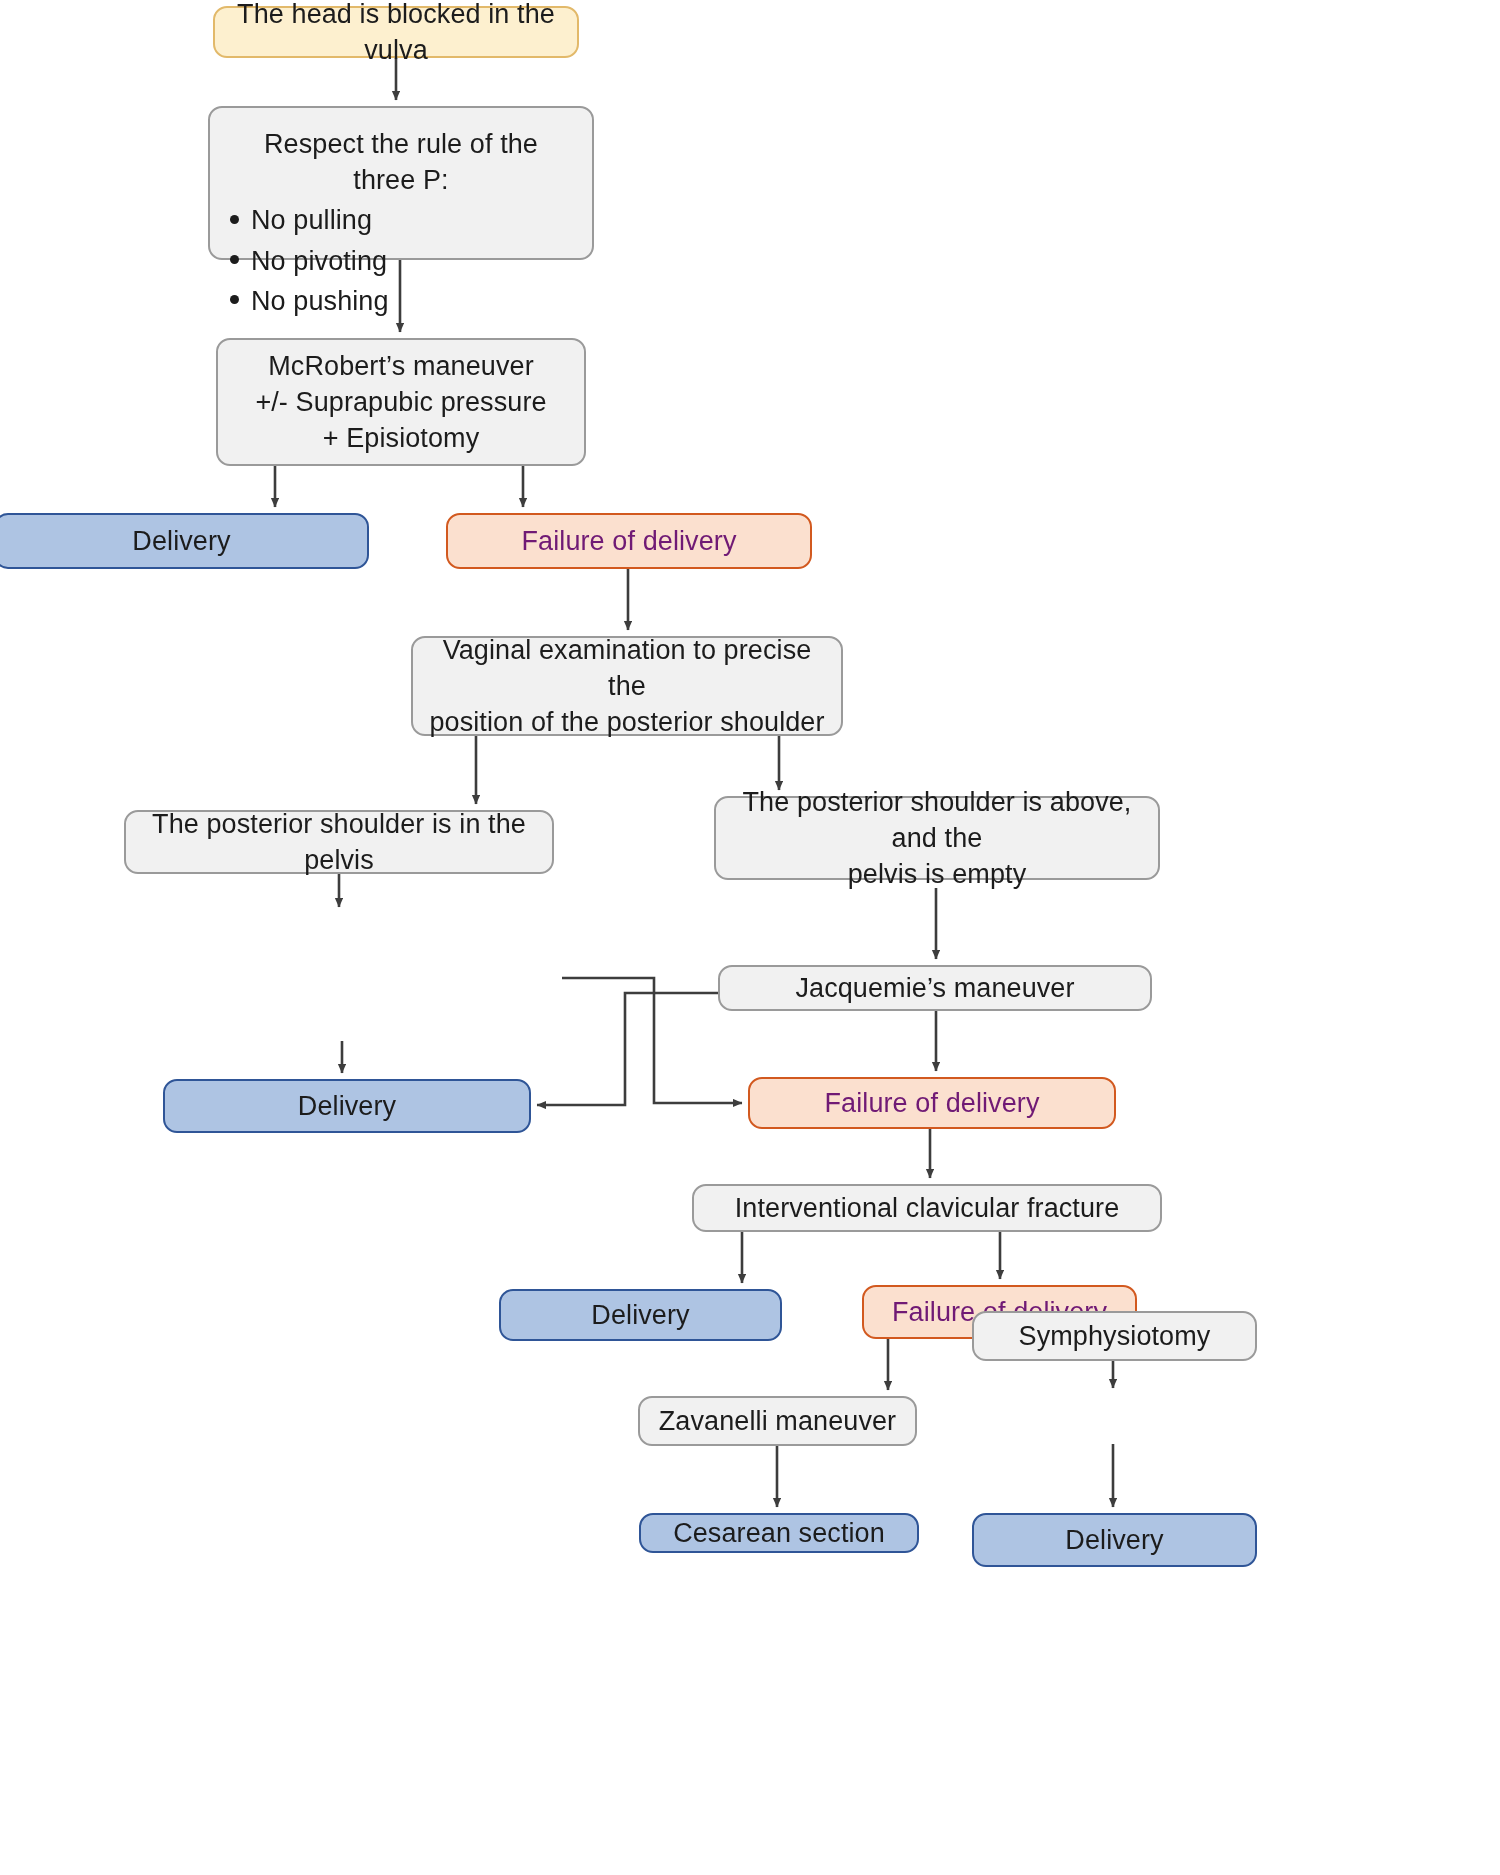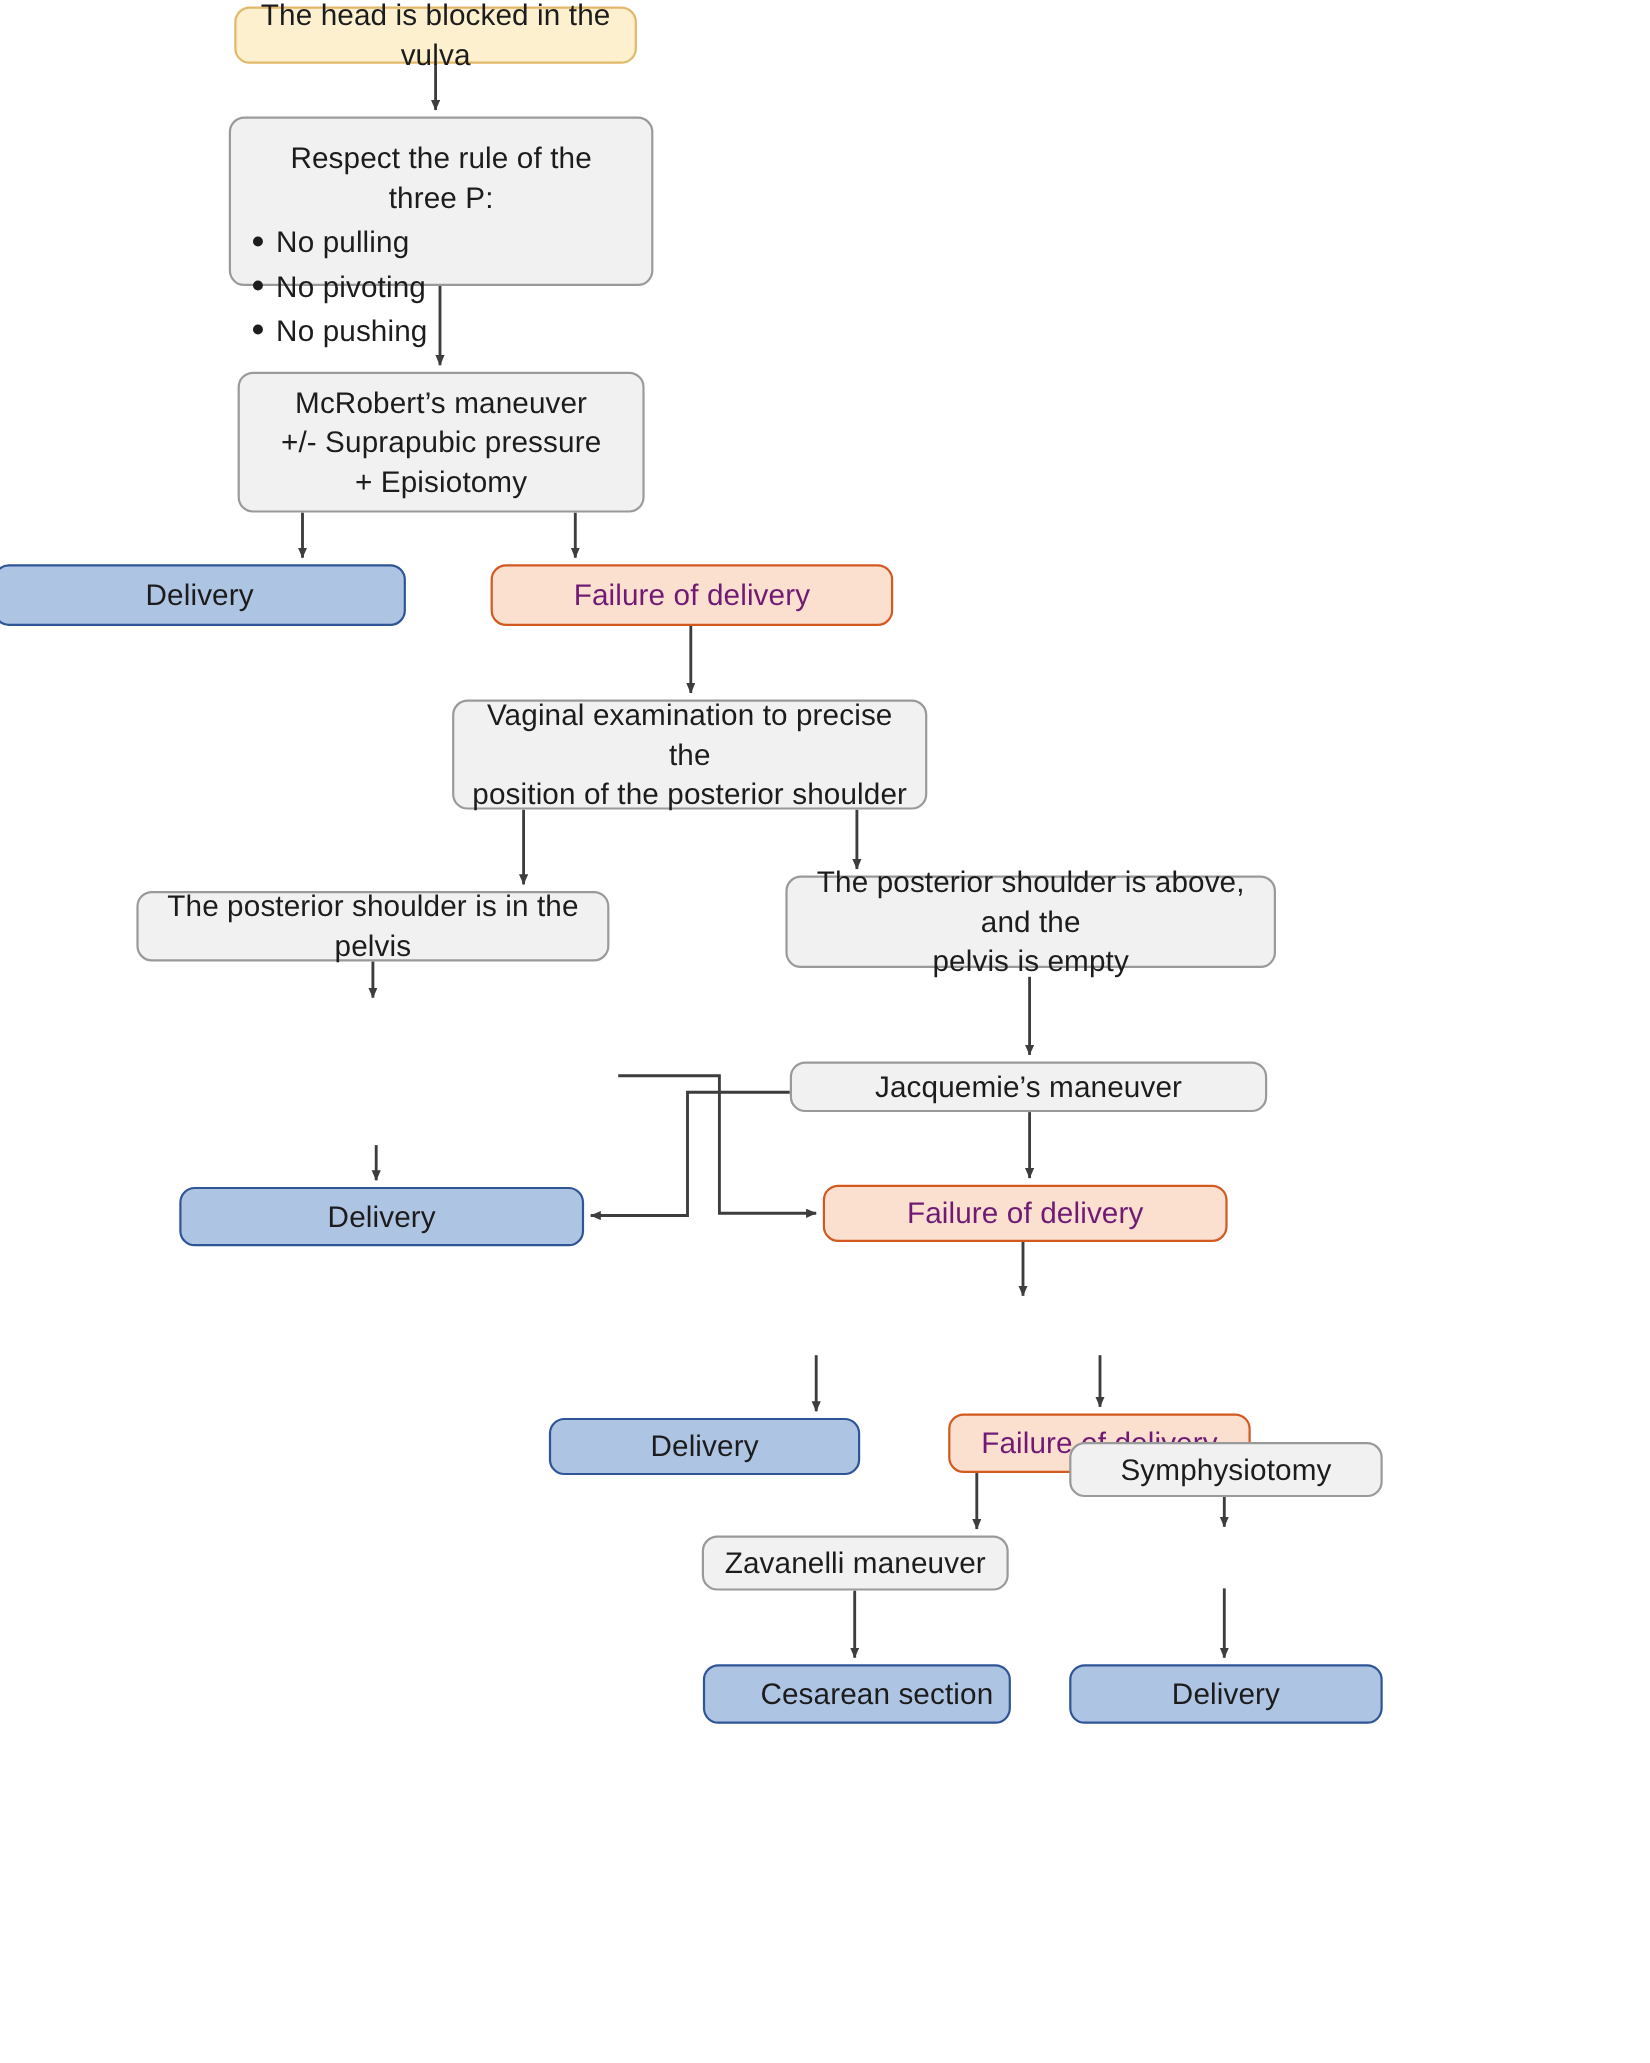--- a/index.html
+++ b/index.html
@@ -200,38 +200,41 @@
   </div>
 
   <div class="node n-outcome" style="left:163px; top:1079px; width:368px; height:54px;">
     <span class="txt">Delivery</span>
   </div>
 
   <div class="node n-failure" style="left:748px; top:1077px; width:368px; height:52px;">
     <span class="txt">Failure of delivery</span>
   </div>
 
+  <div class="node n-process" style="left:692px; top:1184px; width:470px; height:48px;">
+    <span class="txt">Interventional clavicular fracture</span>
+  </div>
 
   <div class="node n-outcome" style="left:499px; top:1289px; width:283px; height:52px;">
     <span class="txt">Delivery</span>
   </div>
 
   <div class="node n-failure" style="left:862px; top:1285px; width:275px; height:54px;">
     <span class="txt">Failure of delivery</span>
   </div>
 
   <div class="node n-process" style="left:638px; top:1396px; width:279px; height:50px;">
     <span class="txt">Zavanelli maneuver</span>
   </div>
 
   <div class="node n-process" style="left:972px; top:1311px; width:285px; height:50px;">
     <span class="txt">Symphysiotomy</span>
   </div>
 
-  <div class="node n-outcome" style="left:639px; top:1513px; width:280px; height:54px;justify-content:flex-end;">
+  <div class="node n-outcome" style="left:639px; top:1513px; width:280px; height:40px;">
     <span class="txt">Cesarean section</span>
   </div>
 
   <div class="node n-outcome" style="left:972px; top:1513px; width:285px; height:54px;">
     <span class="txt">Delivery</span>
   </div>
 
 </div>
 
 </body></html>

